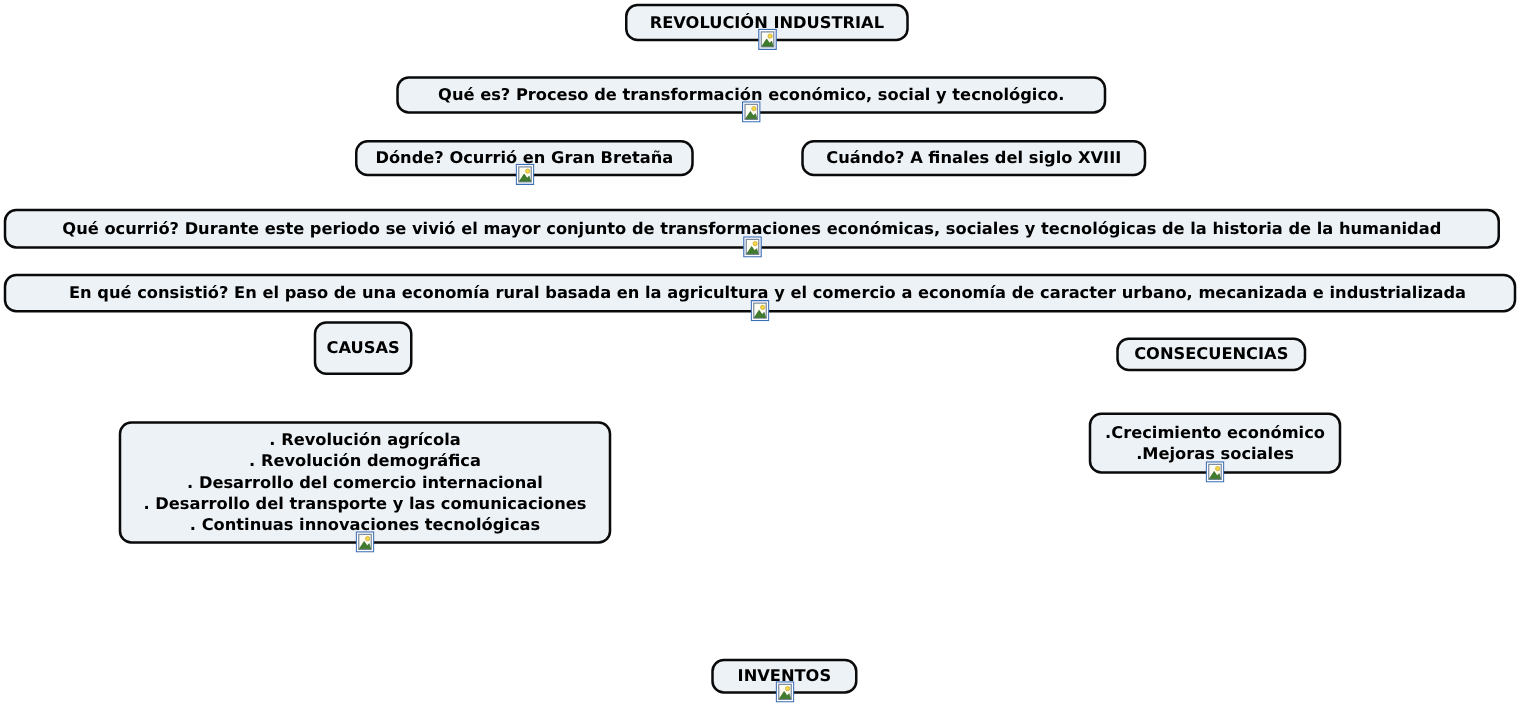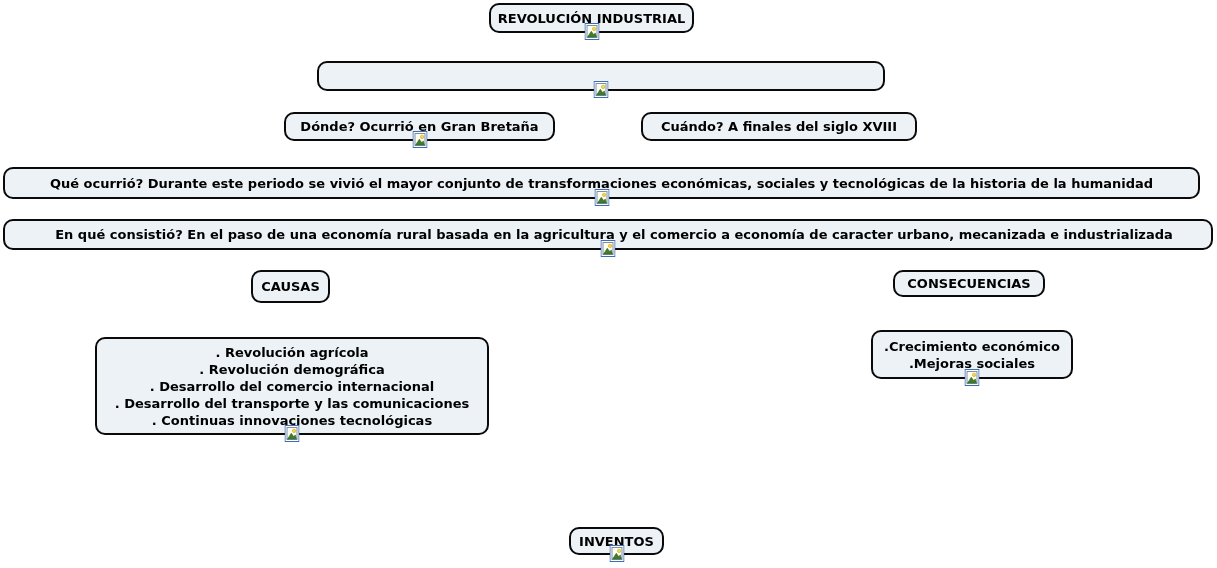--- a/index.html
+++ b/index.html
@@ -52,31 +52,32 @@
     display: block;
     cursor: pointer;
     z-index: 2;
   }
 </style>
 </head>
 <body>
 
 <div class="canvas">
 
-  <div class="node" style="left:489px; top:3px; width:205px; height:30px;">
+  <div class="node" style="left:500px; top:3px; width:227px; height:30px;">
     <span class="label">REVOLUCIÓN INDUSTRIAL</span>
     <svg class="node-icon" viewBox="0 0 15 17">
       <rect x="0.5" y="0.5" width="14" height="16" fill="#ffffff" stroke="#3b6cb4"></rect>
       <rect x="2.5" y="2.5" width="10" height="12" fill="#fdfdf2" stroke="#7d8da3"></rect>
       <circle cx="9.6" cy="5.9" r="1.7" fill="#f7d84b" stroke="#c9a52a" stroke-width="0.6"></circle>
       <polygon points="3,14 6.8,8.2 9.2,11.6 10.8,9.9 12,14" fill="#3f7d2c" stroke="#2c5a1e" stroke-width="0.5"></polygon>
     </svg>
   </div>
 
   <div class="node" style="left:317px; top:61px; width:568px; height:30px;">
+    <span class="label">Qué es? Proceso de transformación económico, social y tecnológico.</span>
     <svg class="node-icon" viewBox="0 0 15 17">
       <rect x="0.5" y="0.5" width="14" height="16" fill="#ffffff" stroke="#3b6cb4"></rect>
       <rect x="2.5" y="2.5" width="10" height="12" fill="#fdfdf2" stroke="#7d8da3"></rect>
       <circle cx="9.6" cy="5.9" r="1.7" fill="#f7d84b" stroke="#c9a52a" stroke-width="0.6"></circle>
       <polygon points="3,14 6.8,8.2 9.2,11.6 10.8,9.9 12,14" fill="#3f7d2c" stroke="#2c5a1e" stroke-width="0.5"></polygon>
     </svg>
   </div>
 
   <div class="node" style="left:284px; top:112px; width:271px; height:29px;">
     <span class="label">Dónde? Ocurrió en Gran Bretaña</span>
@@ -105,21 +106,21 @@
   <div class="node" style="left:3px; top:219px; width:1210px; height:31px;padding-left:12px;">
     <span class="label">En qué consistió? En el paso de una economía rural basada en la agricultura y el comercio a economía de caracter urbano, mecanizada e industrializada</span>
     <svg class="node-icon" viewBox="0 0 15 17">
       <rect x="0.5" y="0.5" width="14" height="16" fill="#ffffff" stroke="#3b6cb4"></rect>
       <rect x="2.5" y="2.5" width="10" height="12" fill="#fdfdf2" stroke="#7d8da3"></rect>
       <circle cx="9.6" cy="5.9" r="1.7" fill="#f7d84b" stroke="#c9a52a" stroke-width="0.6"></circle>
       <polygon points="3,14 6.8,8.2 9.2,11.6 10.8,9.9 12,14" fill="#3f7d2c" stroke="#2c5a1e" stroke-width="0.5"></polygon>
     </svg>
   </div>
 
-  <div class="node" style="left:251px; top:270px; width:79px; height:33px;">
+  <div class="node" style="left:251px; top:257px; width:79px; height:43px;">
     <span class="label">CAUSAS</span>
   </div>
 
   <div class="node" style="left:893px; top:270px; width:152px; height:27px;align-items:center;">
     <span class="label">CONSECUENCIAS</span>
   </div>
 
   <div class="node multiline" style="left:95px; top:337px; width:394px; height:98px;">
     <span class="label">. Revolución agrícola
 . Revolución demográfica
@@ -138,21 +139,21 @@
     <span class="label">.Crecimiento económico
 .Mejoras sociales</span>
     <svg class="node-icon" viewBox="0 0 15 17">
       <rect x="0.5" y="0.5" width="14" height="16" fill="#ffffff" stroke="#3b6cb4"></rect>
       <rect x="2.5" y="2.5" width="10" height="12" fill="#fdfdf2" stroke="#7d8da3"></rect>
       <circle cx="9.6" cy="5.9" r="1.7" fill="#f7d84b" stroke="#c9a52a" stroke-width="0.6"></circle>
       <polygon points="3,14 6.8,8.2 9.2,11.6 10.8,9.9 12,14" fill="#3f7d2c" stroke="#2c5a1e" stroke-width="0.5"></polygon>
     </svg>
   </div>
 
-  <div class="node" style="left:569px; top:527px; width:95px; height:28px;">
+  <div class="node" style="left:569px; top:527px; width:117px; height:28px;">
     <span class="label">INVENTOS</span>
     <svg class="node-icon" viewBox="0 0 15 17">
       <rect x="0.5" y="0.5" width="14" height="16" fill="#ffffff" stroke="#3b6cb4"></rect>
       <rect x="2.5" y="2.5" width="10" height="12" fill="#fdfdf2" stroke="#7d8da3"></rect>
       <circle cx="9.6" cy="5.9" r="1.7" fill="#f7d84b" stroke="#c9a52a" stroke-width="0.6"></circle>
       <polygon points="3,14 6.8,8.2 9.2,11.6 10.8,9.9 12,14" fill="#3f7d2c" stroke="#2c5a1e" stroke-width="0.5"></polygon>
     </svg>
   </div>
 
 </div>

